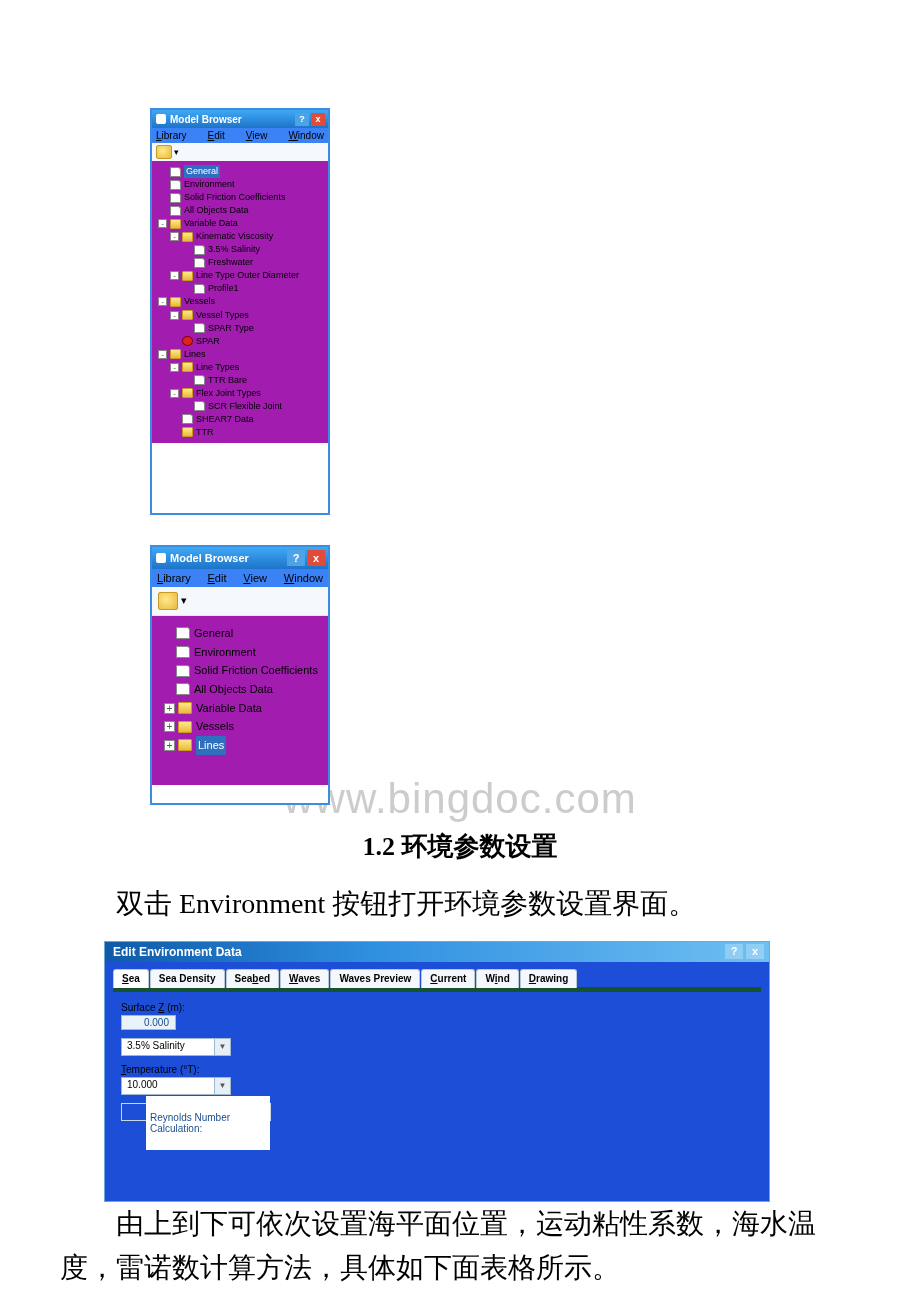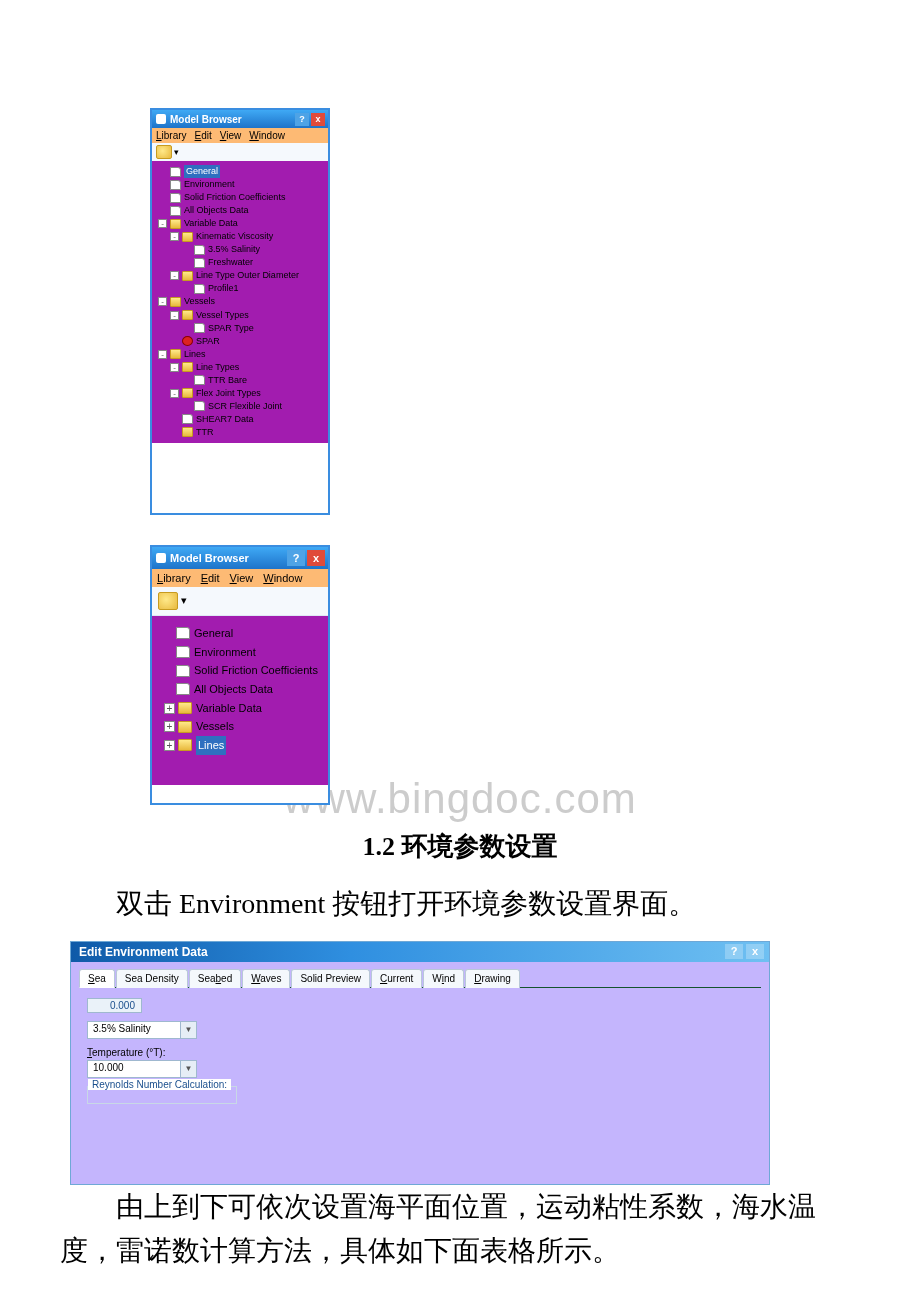--- a/index.html
+++ b/index.html
@@ -34,25 +34,26 @@
     width: 10px; height: 10px; background: #fff; border-radius: 2px; margin-right: 4px;
   }
   .titlebar .wincontrols { margin-left: auto; display: flex; gap: 2px; padding-right: 3px; }
   .titlebar .winbtn {
     width: 14px; height: 13px; font-size: 9px; line-height: 13px; text-align: center;
     color: #fff; cursor: pointer;
   }
   .titlebar .winbtn.help { background: #4ea3e6; }
   .titlebar .winbtn.close { background: #e04b3a; }
   .menubar {
-    background: #fdba74;
+    background: #3b82f6;
     font-size: 10px;
     padding: 2px 4px;
     display: flex;
     gap: 8px;
+    justify-content: space-between;
   }
   .menubar span u { text-decoration: underline; }
   .toolbar {
     background: #f5f9fd;
     padding: 2px 4px;
     display: flex;
     align-items: center;
   }
   .toolbar-icon {
     width: 16px; height: 14px;
@@ -116,46 +117,47 @@
     line-height: 1.6;
   }
   h3.subsection {
     font-size: 21px;
     font-weight: bold;
     margin: 16px 0 14px 155px;
   }
 
   
   .dialog {
-    margin: 0 150px 0 70px;
+    margin: 0 150px 0 104px;
     border: 1px solid #6fa8d6;
-    background: #c4b5fd;
+    background: #1d4ed8;
     font-family: Tahoma, Arial, sans-serif;
     font-size: 11px;
   }
   .dialog .dlg-title {
     height: 20px;
     background: linear-gradient(to right, #0f5aa8 0%, #2f8fe0 40%, #6fc0f2 100%);
     color: #fff;
     font-weight: bold;
     font-size: 12px;
     padding-left: 8px;
     display: flex;
     align-items: center;
   }
   .dialog .dlg-title .wincontrols { margin-left: auto; display: flex; gap: 3px; padding-right: 5px; }
   .dialog .dlg-title .winbtn {
     width: 18px; height: 15px; font-size: 11px; line-height: 15px; text-align: center;
     background: rgba(255,255,255,0.25); color: #fff; cursor: pointer;
   }
   .dialog .tabs {
     display: flex;
-    border-bottom: 1px solid #14532d;
+    border-bottom: 5px solid #14532d;
     margin: 6px 8px 0 8px;
     font-size: 10px;
+    font-weight: bold;
   }
   .dialog .tab {
     border: 1px solid #b8c8d8;
     border-bottom: none;
     padding: 3px 8px;
     background: #f4f8fc;
     margin-right: 1px;
     border-radius: 3px 3px 0 0;
     cursor: pointer;
     position: relative;
@@ -192,21 +194,21 @@
   .selbox .selarrow { width: 16px; background: #e6eef6; border-left: 1px solid #9fb8cf;
      display: flex; align-items: center; justify-content: center; font-size: 8px; color: #555; }
   .groupbox {
     border: 1px solid #c8d8e6;
     padding: 8px 14px 8px 10px;
     width: 150px;
     margin-top: 4px;
     position: relative;
   }
   .groupbox .gb-title {
-    position: absolute; top: -8px; left: 0; background: #fff; padding: 0 4px;
+    position: absolute; top: -8px; left: 24px; background: #fff; padding: 16px 4px;
     color: #1a4f8d; font-size: 10px;
   }
   .radio-row { display: flex; align-items: center; font-size: 10px; margin: 4px 0; }
   .radio-outer {
     width: 11px; height: 11px; border: 1px solid #7a95b0; border-radius: 50%;
     margin-right: 6px; display: flex; align-items: center; justify-content: center;
   }
   .radio-dot { width: 5px; height: 5px; background: #2a7bd0; border-radius: 50%; }
 </style>
 </head>
@@ -442,27 +444,28 @@
     <div class="wincontrols">
       <span class="winbtn">?</span>
       <span class="winbtn">x</span>
     </div>
   </div>
   <div class="tabs" id="dlg-tabs">
         <div class="tab active"><u>S</u>ea</div>
         <div class="tab">Sea Density</div>
         <div class="tab">Sea<u>b</u>ed</div>
         <div class="tab"><u>W</u>aves</div>
-        <div class="tab">Solid Preview</div>
+        <div class="tab">Waves Preview</div>
         <div class="tab"><u>C</u>urrent</div>
         <div class="tab">W<u>i</u>nd</div>
         <div class="tab"><u>D</u>rawing</div>
       </div>
   <div class="form">
     <div class="fld">
+      <div class="fld-label">Surface <u>Z</u> (m):</div>
       <span class="val-static">0.000</span>
     </div>
     <div class="fld">
       <div class="selbox">
         <span class="selval">3.5% Salinity</span>
         <span class="selarrow">▼</span>
       </div>
     </div>
     <div class="fld">
       <div class="fld-label"><u>T</u>emperature (°T):</div>

